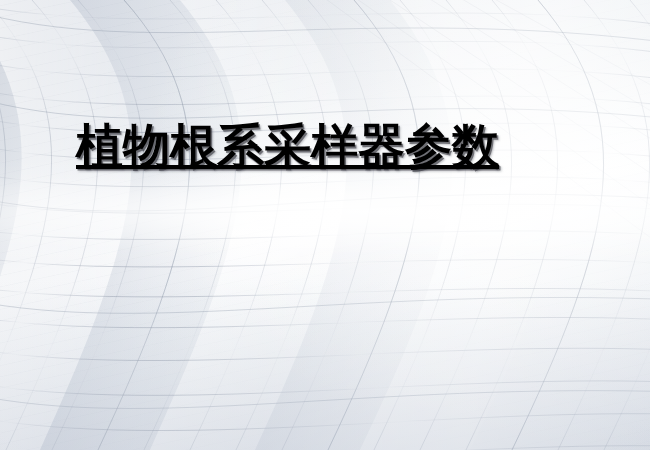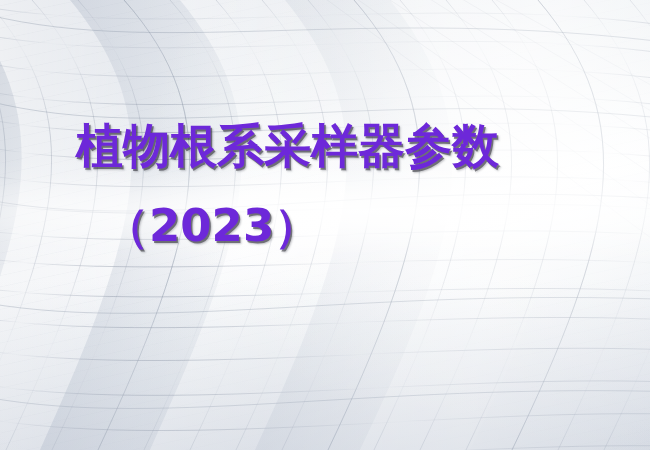--- a/index.html
+++ b/index.html
@@ -131,26 +131,27 @@
     left: 0;
     top: 0;
     width: 650px;
     height: 450px;
     z-index: 30;
   }
 
   .title-line {
     position: absolute;
     white-space: nowrap;
-    color: #6d28d9;
+    color: #000000;
     font-weight: bold;
     letter-spacing: 0px;
     text-shadow:
        1.5px 1.5px 0px rgba(40,40,48,0.55),
        2.5px 2.5px 2.0px rgba(70,72,82,0.30);
+    text-decoration: underline;
     -webkit-font-smoothing: antialiased;
   }
 
   #title-main {
     left: 76px;
     top: 122px;
     font-size: 47px;
     line-height: 1.0;
     font-family: "DejaVu Sans", "Liberation Sans", sans-serif;
   }
@@ -269,16 +270,15 @@
   </div>
 
   <div class="bg-layer" id="bg-striation"></div>
   <div class="bg-layer" id="bg-glow"></div>
   <div class="bg-layer" id="bg-highlight"></div>
   <div class="bg-layer" id="bg-lower"></div>
   <div class="bg-layer" id="bg-vignette"></div>
 
   <div id="title-block">
     <div class="title-line" id="title-main">植物根系采样器参数</div>
-    <div class="title-line" id="title-year">（2023）</div>
   </div>
 
 </div>
 
 </body></html>

